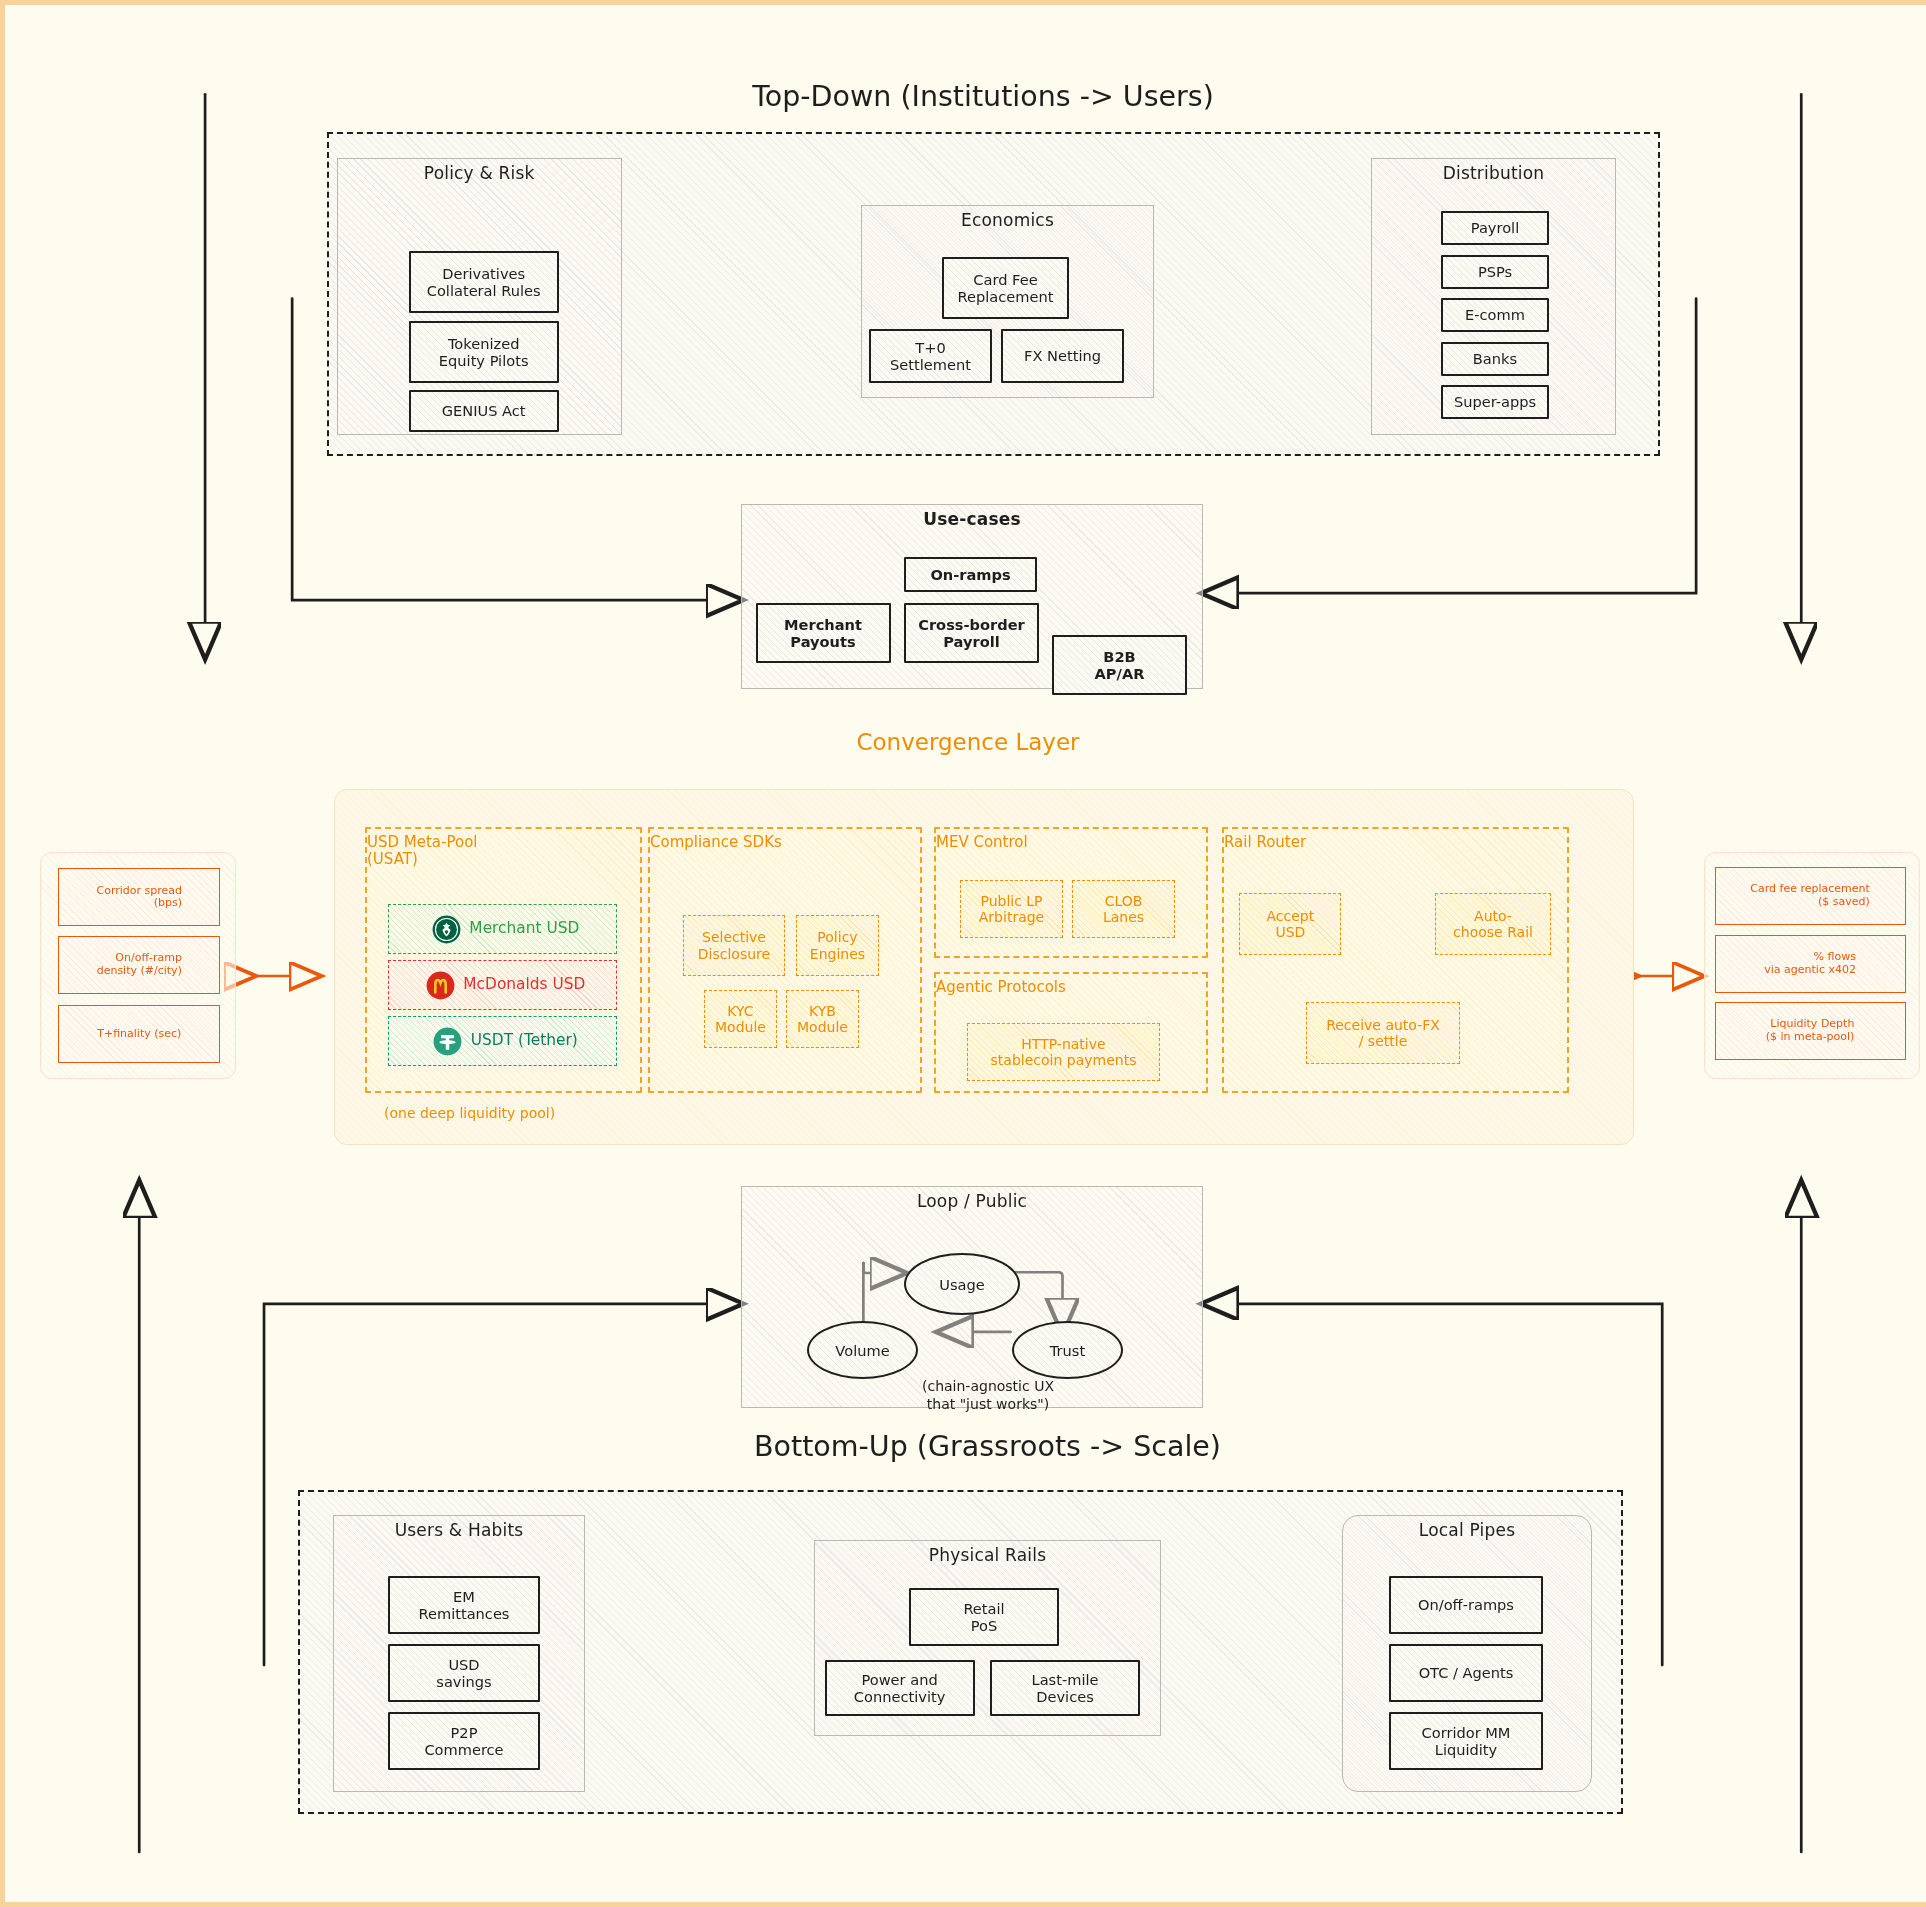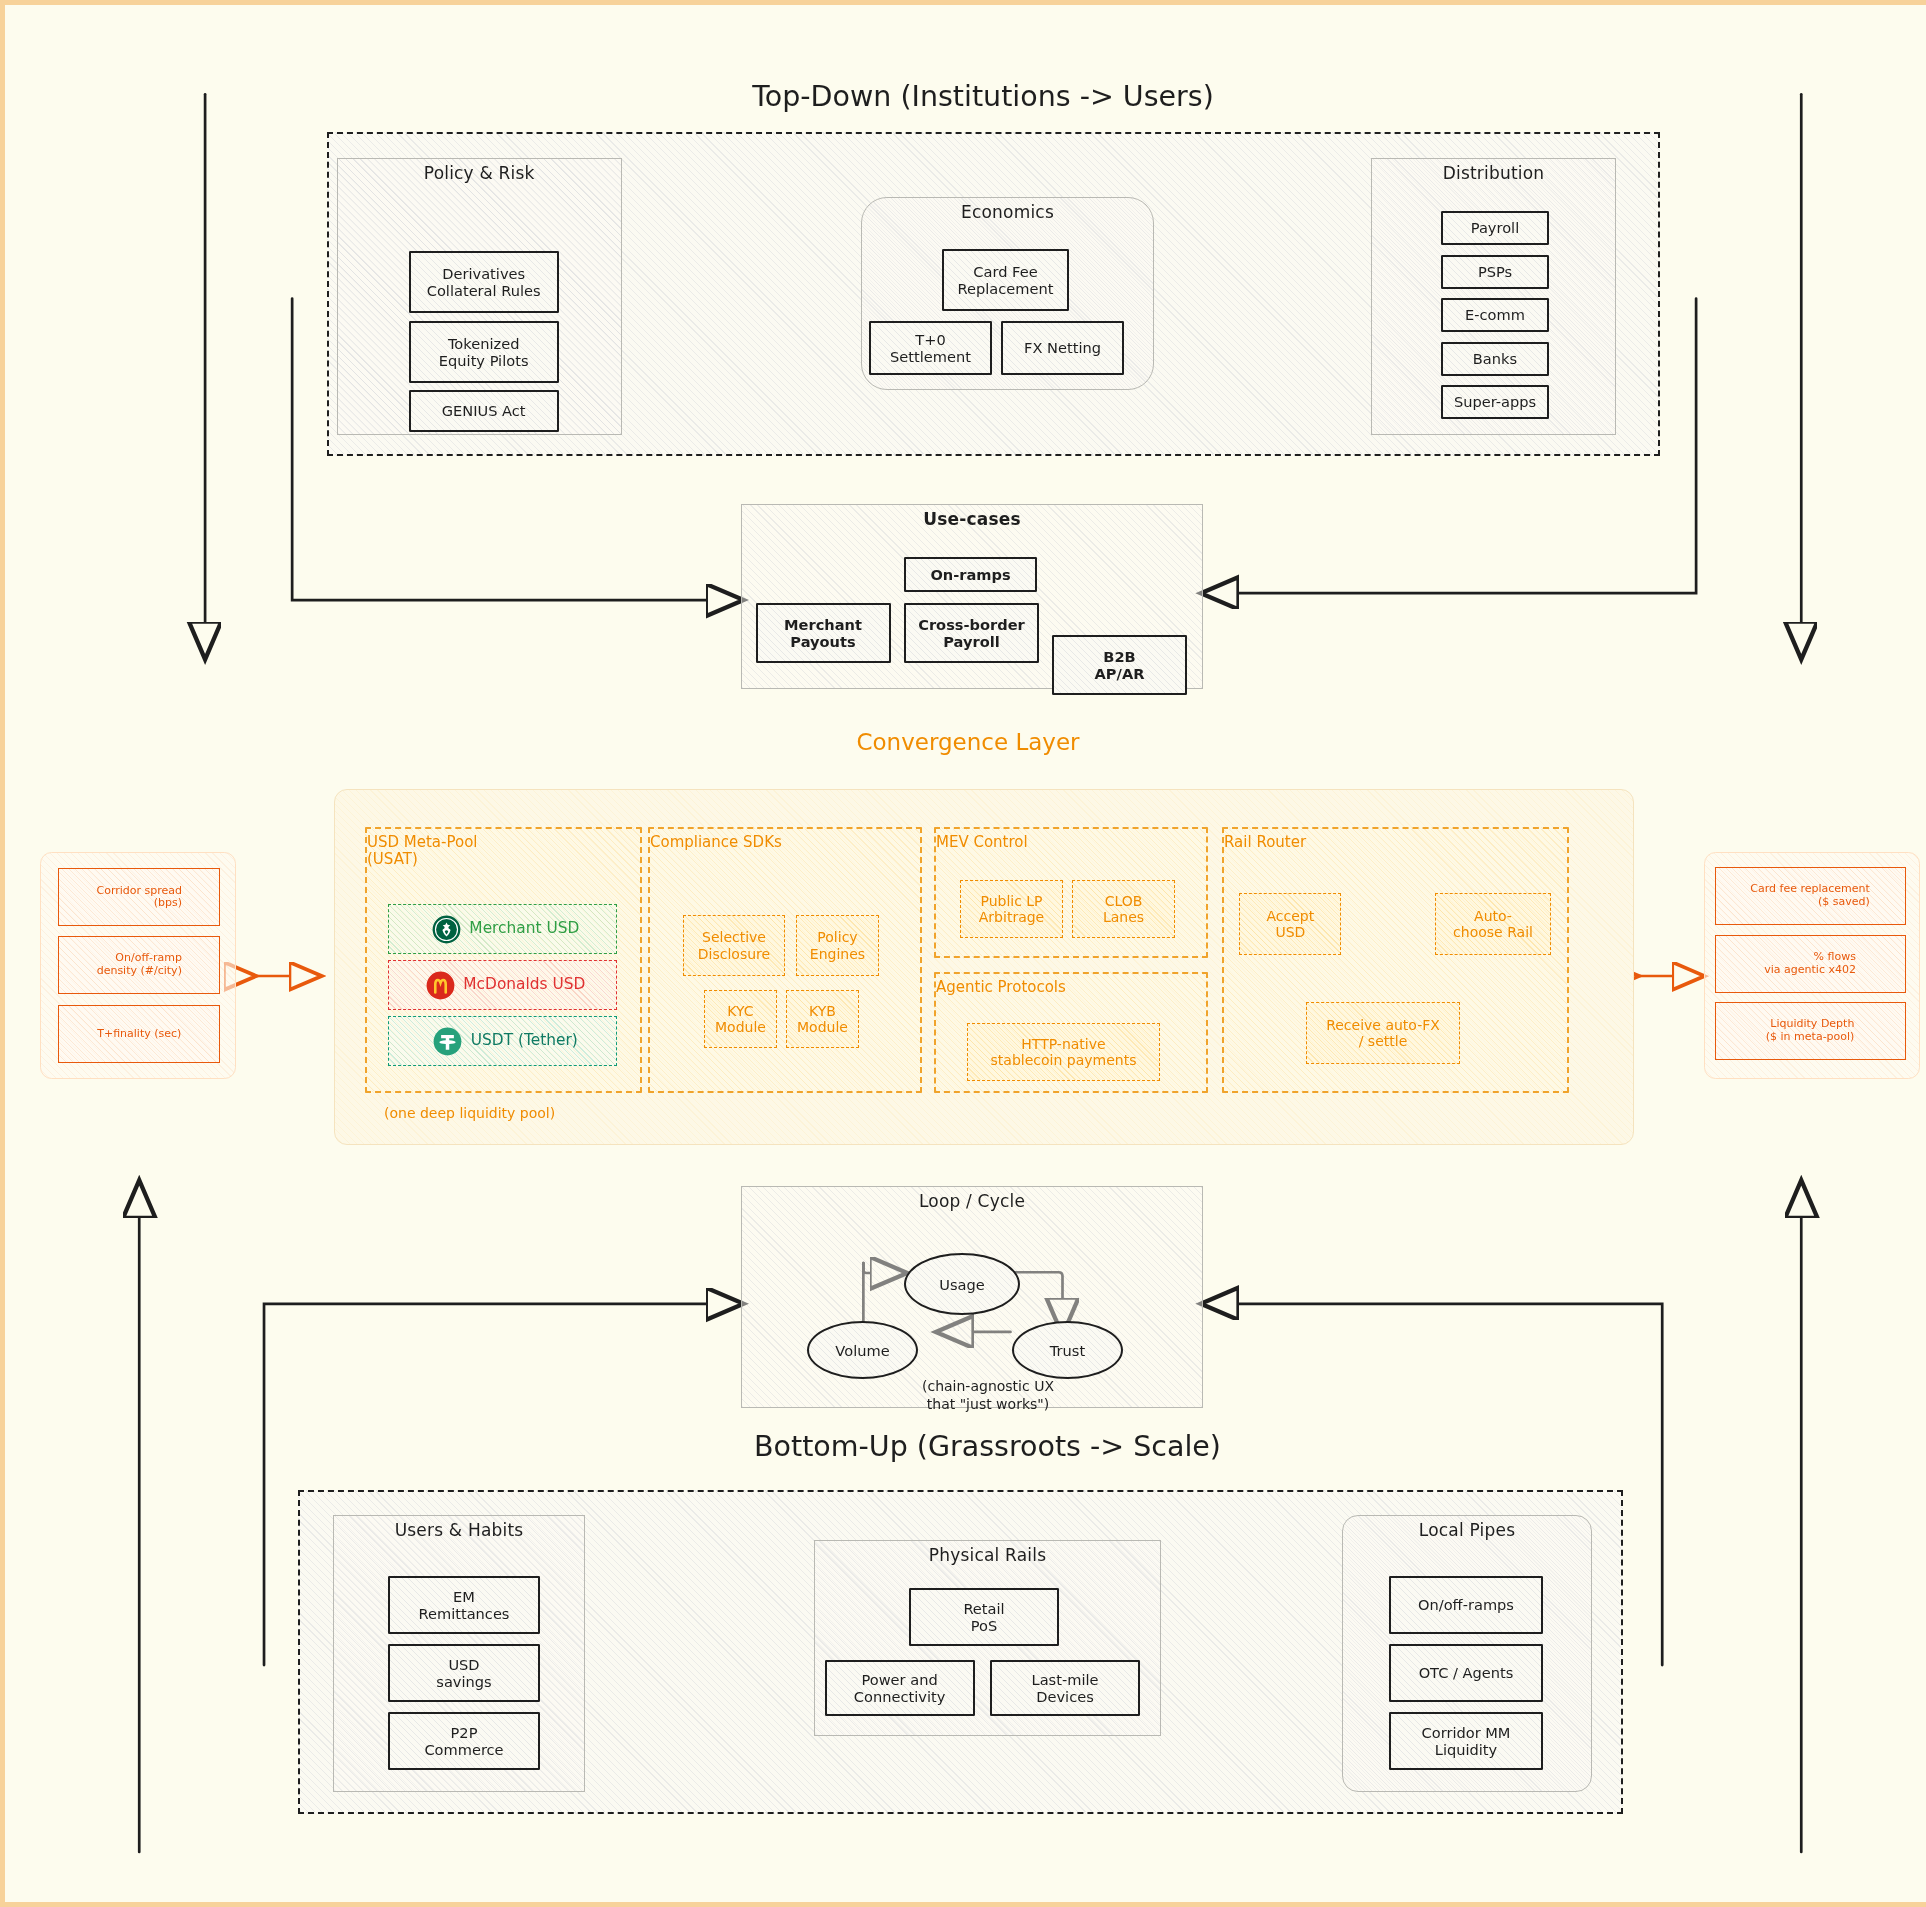--- a/index.html
+++ b/index.html
@@ -250,21 +250,21 @@
 
     <div class="abs grp" style="left:7.7px;top:24px;width:285px;height:277px;">
       <div class="grp-title hand">Policy &amp; Risk</div>
       <div class="abs node hand" style="left:71px;top:92px;width:150px;height:62px;white-space:pre-line;">Derivatives
 Collateral Rules</div>
       <div class="abs node hand" style="left:71px;top:162px;width:150px;height:62px;white-space:pre-line;">Tokenized
 Equity Pilots</div>
       <div class="abs node hand" style="left:71px;top:231px;width:150px;height:42px;white-space:pre-line;">GENIUS Act</div>
     </div>
 
-    <div class="abs grp" style="left:532px;top:63px;width:293px;height:193px;border-radius:26px;">
+    <div class="abs grp" style="left:532px;top:71px;width:293px;height:193px;">
       <div class="grp-title hand">Economics</div>
       <div class="abs node hand" style="left:80px;top:51px;width:127px;height:62px;white-space:pre-line;">Card Fee
 Replacement</div>
       <div class="abs node hand" style="left:7px;top:123px;width:123px;height:54px;white-space:pre-line;">T+0
 Settlement</div>
       <div class="abs node hand" style="left:139px;top:123px;width:123px;height:54px;white-space:pre-line;">FX Netting</div>
     </div>
 
     <div class="abs grp" style="left:1042px;top:24px;width:245px;height:277px;">
       <div class="grp-title hand">Distribution</div>
@@ -374,21 +374,21 @@
   <div class="abs kpi-card" style="left:1699px;top:847px;width:216px;height:227px;">
     <div class="abs kpi hand" style="left:9.6px;top:13.5px;width:191px;height:58px;white-space:pre-line;">Card fee replacement
 ($ saved)</div>
     <div class="abs kpi hand" style="left:9.6px;top:82px;width:191px;height:58px;white-space:pre-line;">% flows
 via agentic x402</div>
     <div class="abs kpi hand" style="left:9.6px;top:149px;width:191px;height:58px;white-space:pre-line;">Liquidity Depth
 ($ in meta-pool)</div>
   </div>
 
   <div class="abs grp" style="left:736px;top:1181px;width:462px;height:222px;">
-    <div class="grp-title hand">Loop / Cycle</div>
+    <div class="grp-title hand">Loop / Public</div>
     <div class="abs ellipse hand" style="left:162px;top:66px;width:116px;height:62px;">Usage</div>
     <div class="abs ellipse hand" style="left:65px;top:134px;width:111px;height:58px;">Volume</div>
     <div class="abs ellipse hand" style="left:270px;top:134px;width:111px;height:58px;">Trust</div>
     <div class="abs hand" style="left:146px;top:191px;width:200px;text-align:center;font-size:14px;color:#1e1e1e;white-space:pre-line;line-height:1.25;">(chain-agnostic UX
 that "just works")</div>
   </div>
 
   <div class="sec-title hand" style="left:601px;top:1425px;width:763px;">Bottom-Up (Grassroots -&gt; Scale)</div>
 
   <div class="abs dash-outer" style="left:293px;top:1485px;width:1325px;height:324px;">

